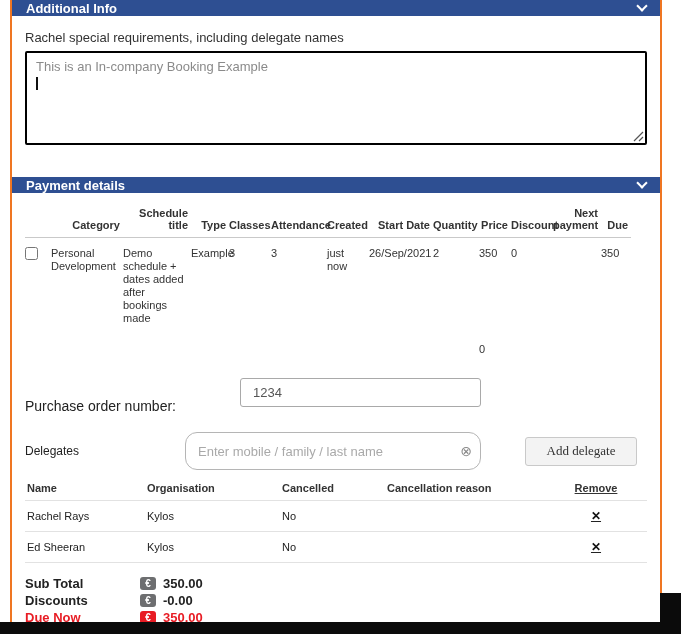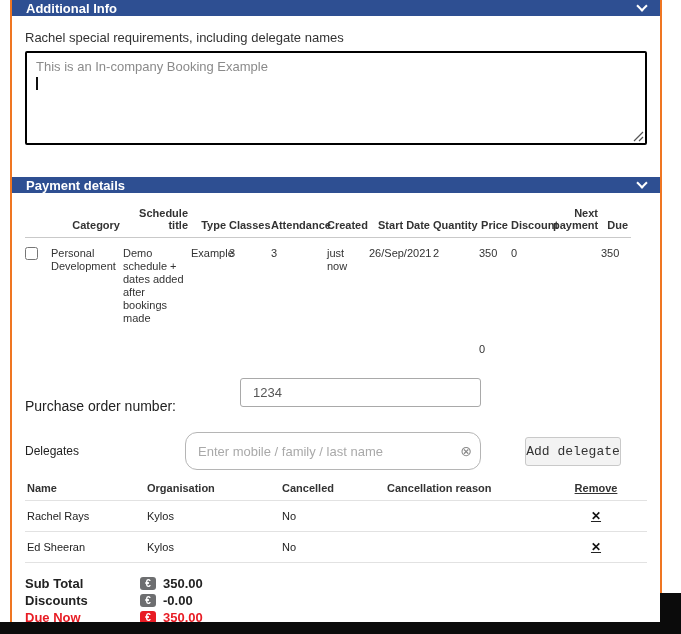--- a/index.html
+++ b/index.html
@@ -54,23 +54,23 @@
   .search-input {
     width:100%; height:38px; border:1px solid #b5b5b5; border-radius:12px;
     font-family:inherit; font-size:13px; color:#444; padding:0 30px 0 12px; outline:none;
   }
   .search-input::placeholder { color:#a9a9a9; }
   .clear-icon {
     position:absolute; right:9px; top:50%; transform:translateY(-52%);
     font-size:14px; color:#8a8a8a; cursor:pointer; line-height:1;
   }
   .add-delegate-btn {
-    margin-left:44px; width:96px; height:29px;
+    margin-left:44px; width:112px; height:29px;
     background:#f3f3f3; border:1px solid #c9c9c9; border-radius:3px;
-    font-family:Liberation Mono, monospace; font-size:13px; color:#333; cursor:pointer;
+    font-family:Liberation Serif, serif; font-size:13px; color:#333; cursor:pointer;
   }
 
   .del-table { width:622px; margin-top:6px; font-size:11px; table-layout:fixed; }
   .del-table th { font-weight:bold; text-align:left; padding:6px 2px;margin-top:36px; }
   .del-table td { padding:8px 2px; color:#222; }
   .del-table thead tr, .del-table tbody tr { border-bottom:1px solid #e2e2e2; }
   .del-table .center { text-align:center;text-decoration:underline; }
   .remove-x { font-weight:bold; font-size:12px; color:#111; cursor:pointer; }
 
   .summary { margin-top:12px; padding-bottom:5px; }

